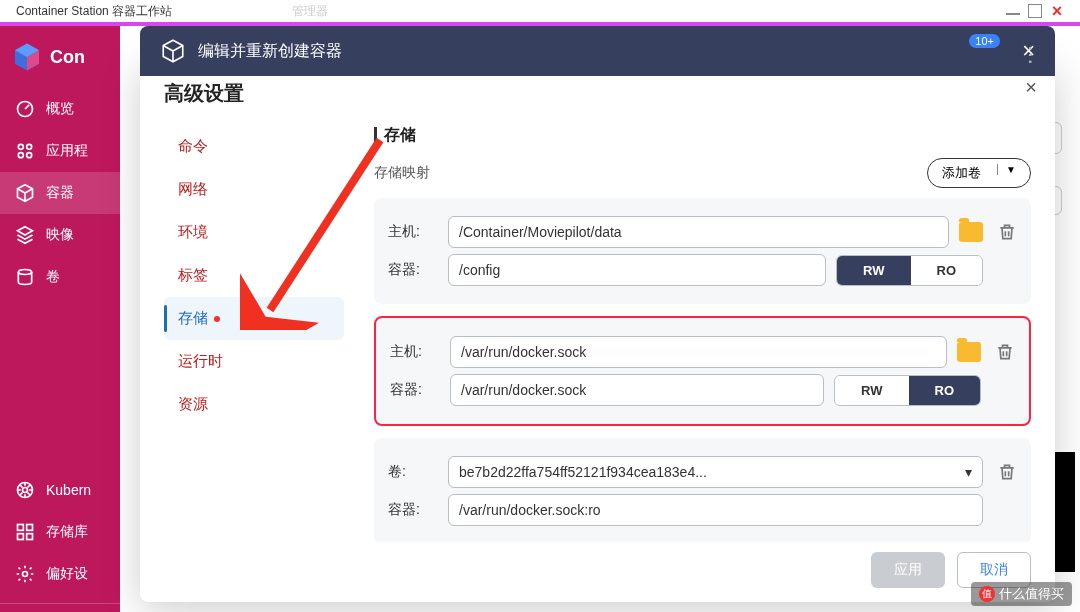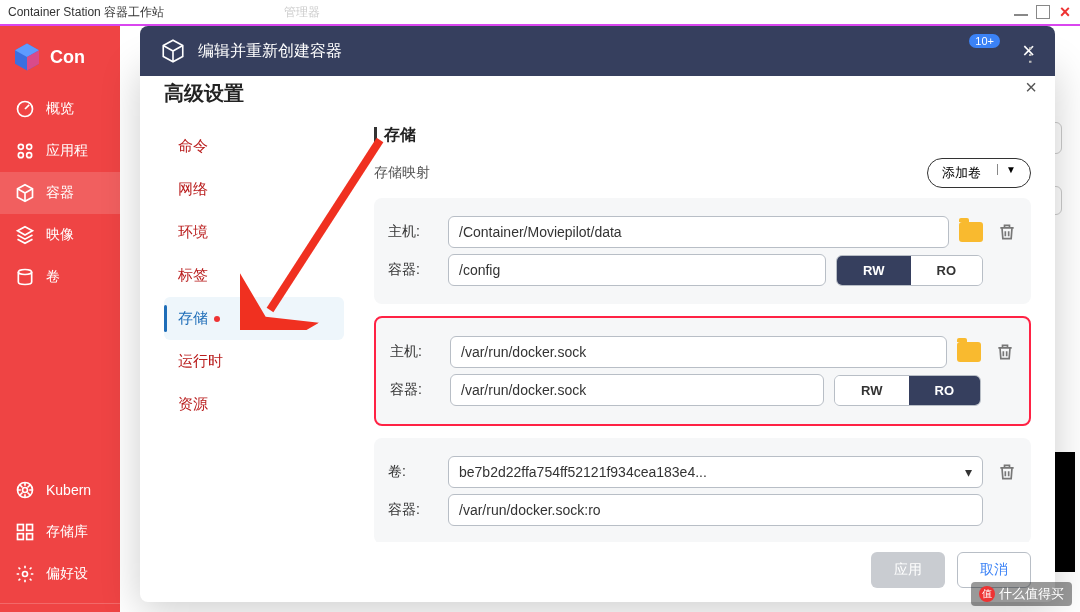--- a/index.html
+++ b/index.html
@@ -1,27 +1,27 @@
 <!DOCTYPE html>
 <html><head>
 <meta charset="utf-8">
 <style>
   * { box-sizing: border-box; margin: 0; padding: 0; font-family: "Microsoft YaHei", "PingFang SC", Arial, sans-serif; }
   body { background: #f0f0f0; width: 1080px; height: 612px; overflow: hidden; position: relative; }
 
-  .titlebar { height: 26px; background: #fff; border-bottom: 2px solid #d946ef; display: flex; align-items: center; padding: 0 8px; font-size: 12px; color: #333; }
+  .titlebar { height: 26px; background: #fff; border-bottom: 4px solid #d946ef; display: flex; align-items: center; padding: 0 16px; font-size: 12px; color: #333; }
   .titlebar .spacer { flex: 1; }
   .titlebar .title-extra { color: #ccc; margin-left: 120px; }
   .win-btn { width: 14px; height: 14px; margin-left: 8px; display: inline-flex; align-items: center; justify-content: center; }
   .win-close { color: #e33; font-weight: bold; font-size: 18px; }
   .win-min, .win-max { border: 1px solid #888; }
   .win-min { height: 2px; border: none; border-top: 2px solid #888; margin-top: 6px; }
 
   .app { display: flex; height: 586px; background: #fff; }
-  .sidebar { width: 120px; background: #ef4444; color: #fff; display: flex; flex-direction: column; padding-top: 8px; }
+  .sidebar { width: 120px; background: #be185d; color: #fff; display: flex; flex-direction: column; padding-top: 8px; }
   .brand { display: flex; align-items: center; padding: 8px 12px 16px; font-size: 18px; font-weight: 600; }
   .brand-logo { width: 30px; height: 30px; margin-right: 8px; }
   .nav-item { display: flex; align-items: center; padding: 10px 14px; font-size: 14px; cursor: pointer; position: relative; }
   .nav-item.active { background: rgba(255,255,255,0.15); }
   .nav-icon { width: 22px; height: 22px; margin-right: 10px; display: flex; align-items: center; justify-content: center; }
   .nav-spacer { flex: 1; }
   .nav-sep { height: 1px; background: rgba(255,255,255,.2); margin: 8px 0; }
 
   .modal-bg { position: absolute; left: 120px; right: 0; top: 26px; bottom: 0; background: #fff; }
   .toolbar-ghost { position: absolute; right: 18px; top: 96px; display: flex; gap: 8px; z-index: 1; }

